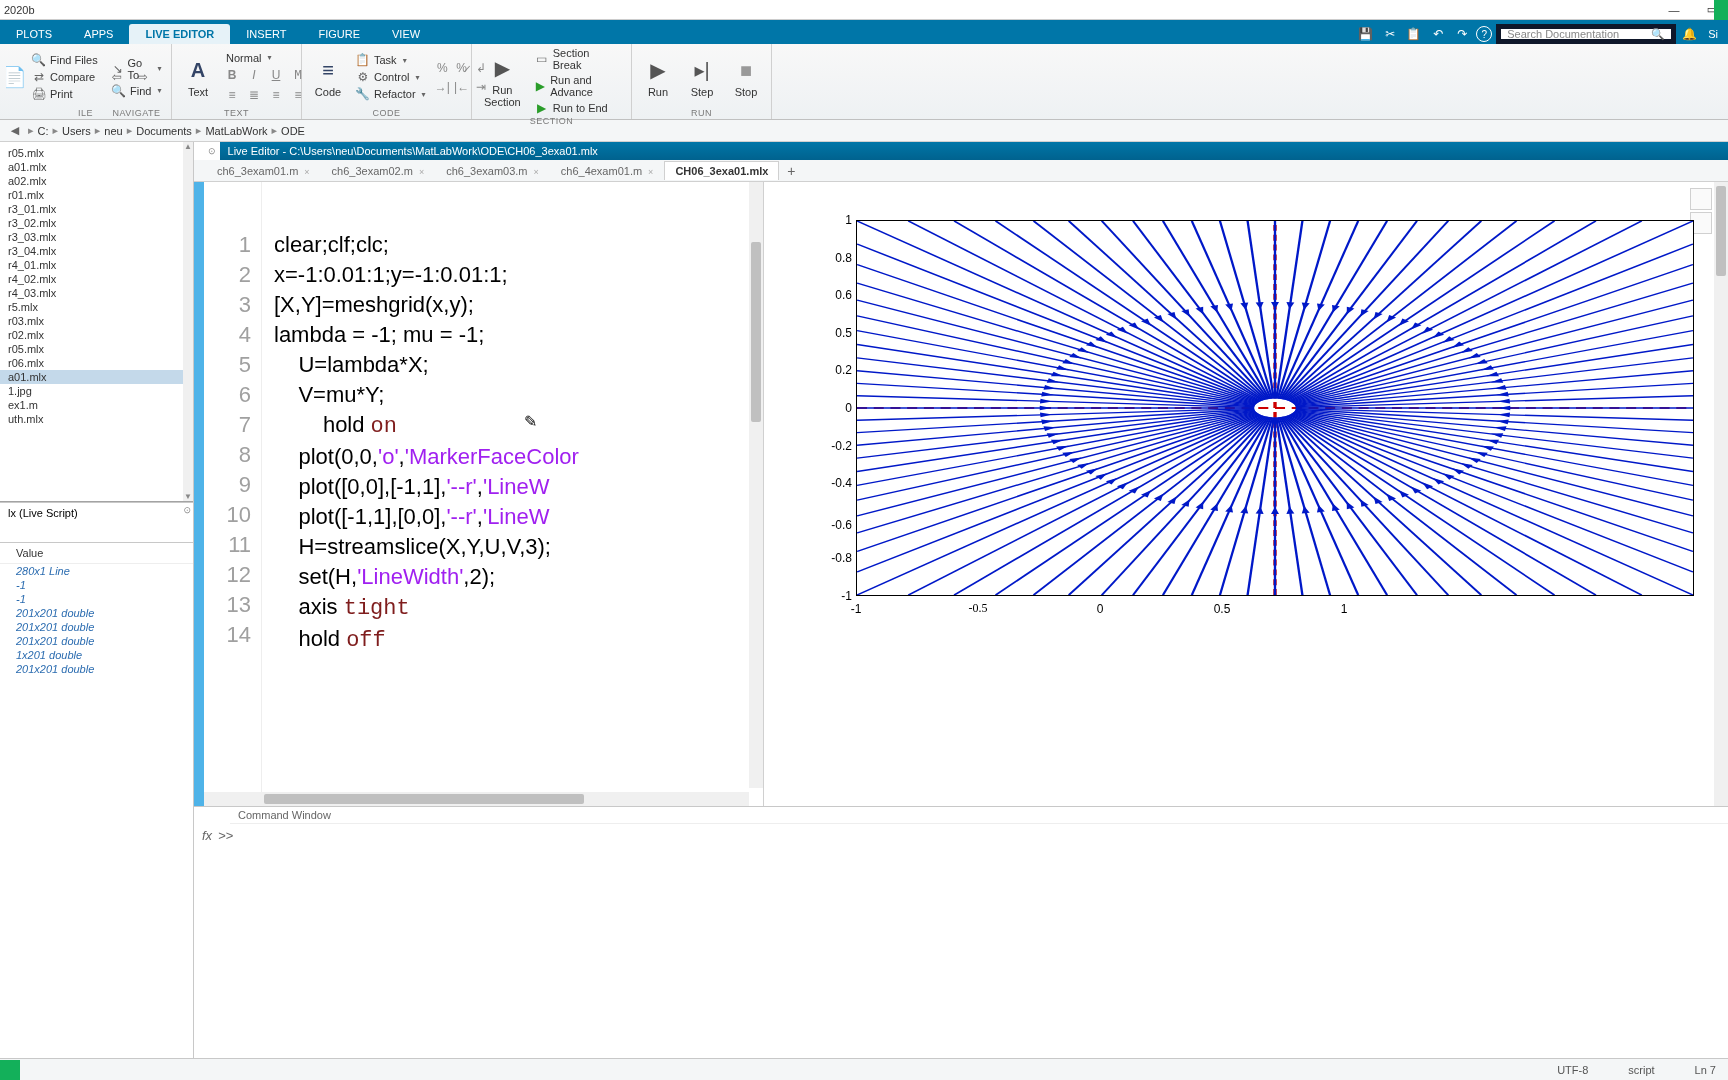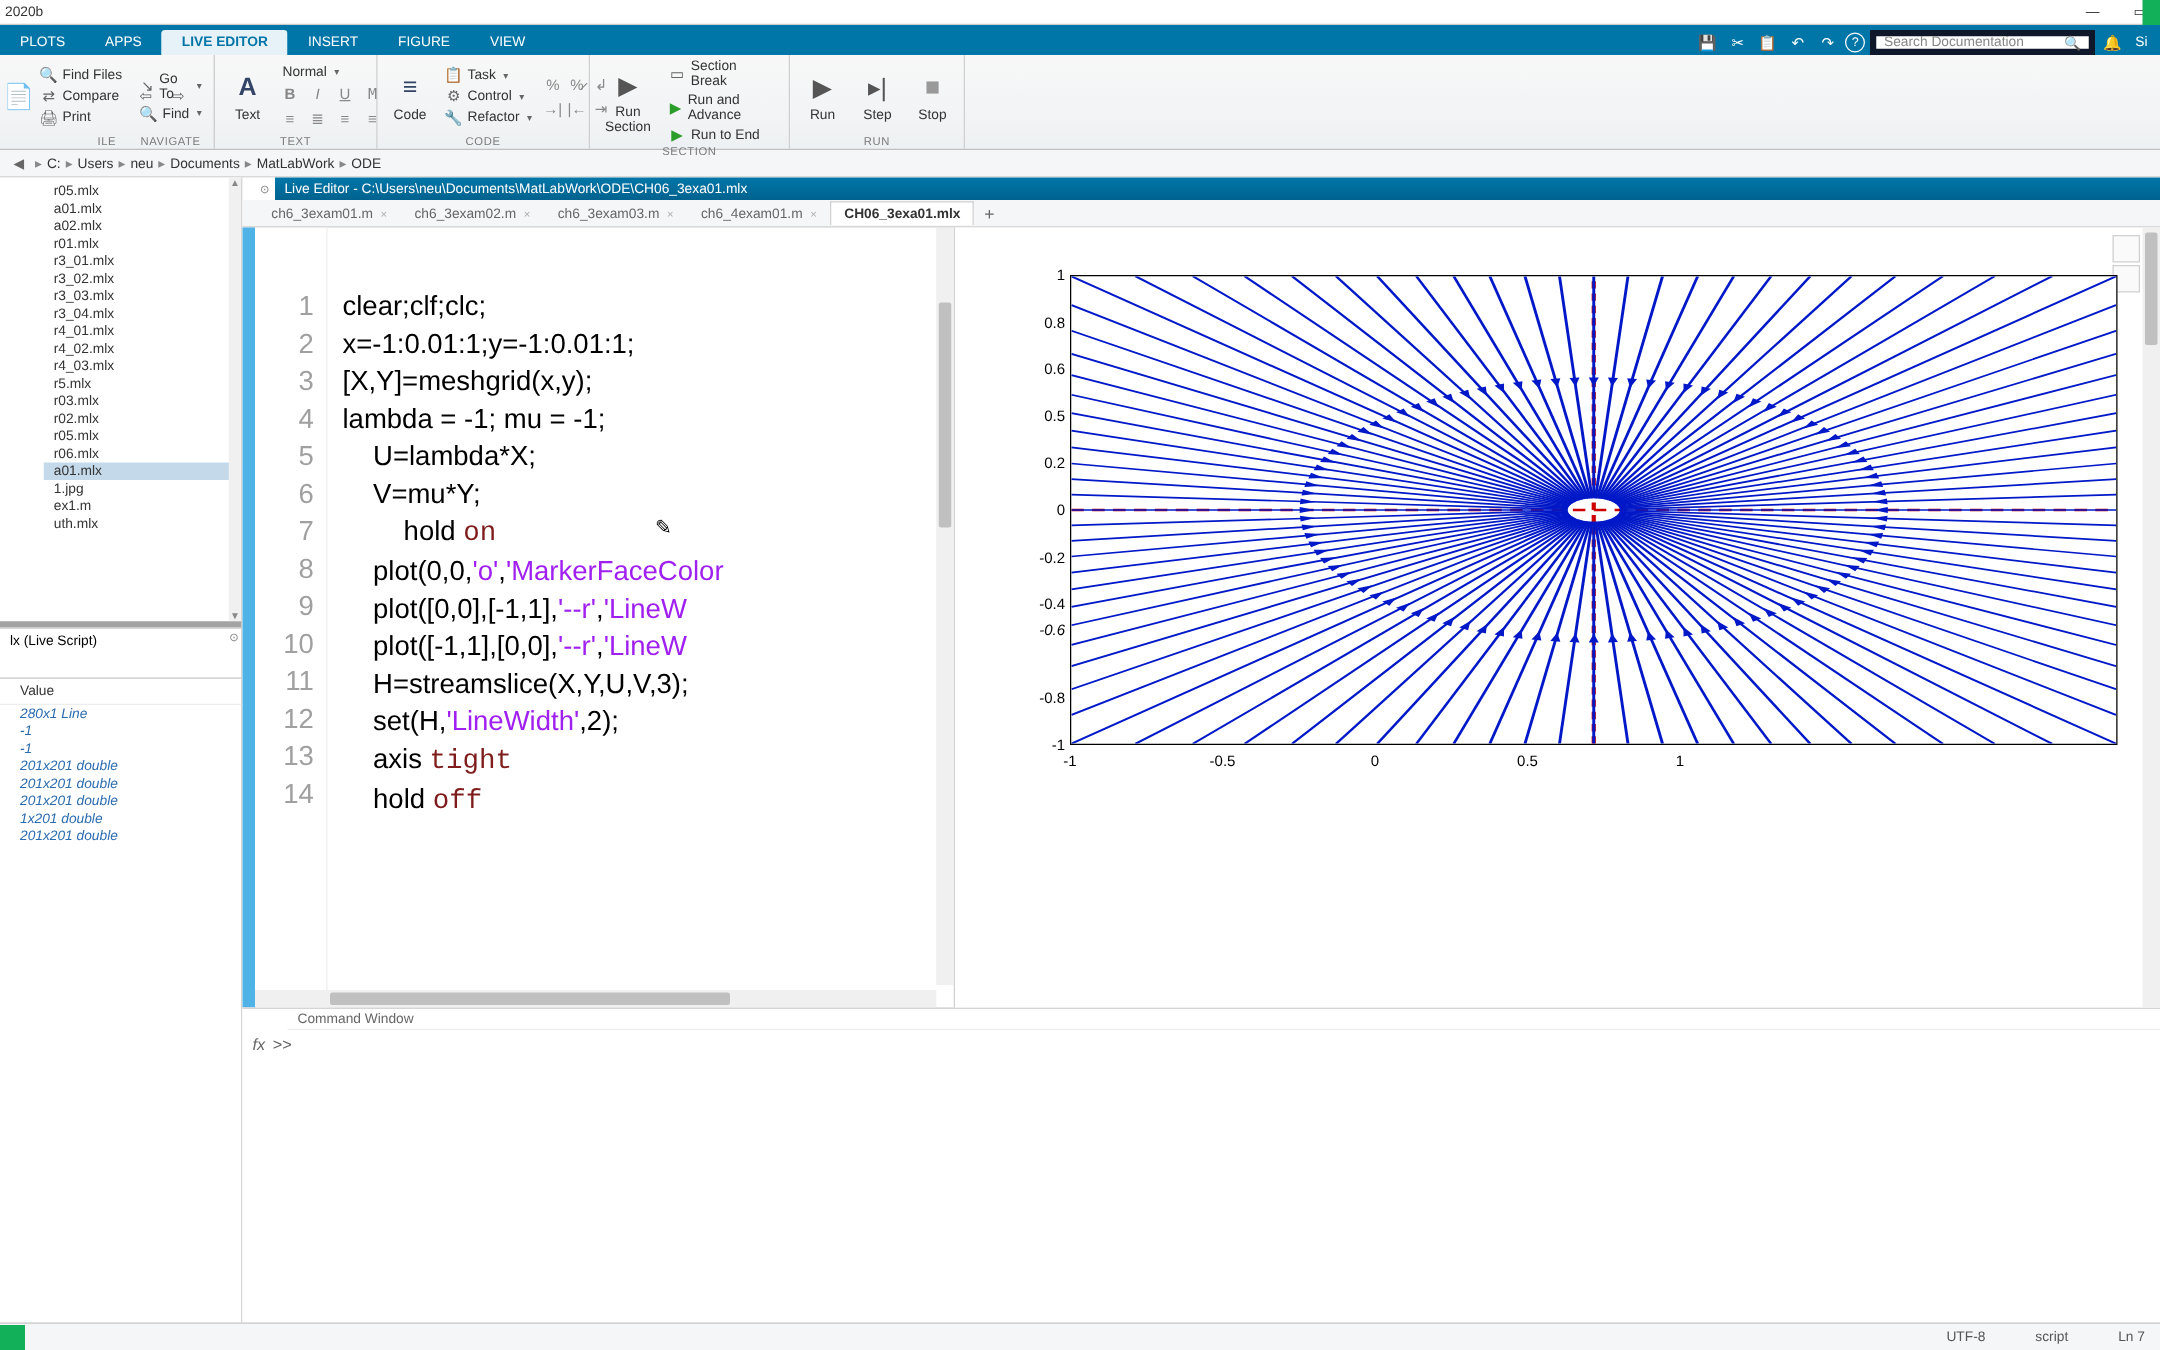--- a/index.html
+++ b/index.html
@@ -37,21 +37,21 @@
   .green-arrow { color: #2a9d2a; font-size: 22px; }
 
   
   .pathbar { height: 22px; background: #f4f6f7; border-bottom: 1px solid #d0d0d0; display: flex; align-items: center; padding: 0 6px; gap: 4px; font-size: 11px; color: #333; }
   .pathbar .sep { color: #888; }
   .path-arrow { width: 18px; height: 16px; display: flex; align-items: center; justify-content: center; color: #666; }
 
   
   .main { display: flex; height: calc(100% - 20px - 24px - 76px - 22px - 22px); }
   .side { width: 194px; display: flex; flex-direction: column; border-right: 1px solid #c8c8c8; background: #fff; }
-  .folder-pane { flex: 0 0 360px; overflow: hidden; position: relative; border-bottom: 5px solid #a3a3a3; padding-left: 35px; }
+  .folder-pane { flex: 0 0 360px; overflow: hidden; position: relative; border-bottom: 1px solid #a3a3a3; }
   .folder-list { padding: 4px 0; }
   .folder-item { padding: 1px 8px; font-size: 11px; color: #333; white-space: nowrap; cursor: pointer; }
   .folder-item.selected { background: #c4d9ea; }
   .folder-scroll { position: absolute; right: 0; top: 0; bottom: 0; width: 10px; background: #f0f0f0; }
   .details-pane { position: relative; border-top: 1px solid #c8c8c8; padding: 4px 0; font-size: 11px; min-height: 40px; }
   .workspace-pane { flex: 1; border-top: 1px solid #c8c8c8; }
   .ws-header { font-size: 11px; padding: 4px 16px; color: #333; border-bottom: 1px solid #eee; }
   .ws-row { padding: 1px 16px; font-size: 11px; color: #2b6cb0; font-style: italic; }
 
   
@@ -409,33 +409,33 @@
       <div class="output-col">
         <div class="output-tools">
           <div class="out-tool"></div>
           <div class="out-tool"></div>
         </div>
         <div class="plot-area">
 
           <div id="yticks">
               <div class="ytick" style="top: 383px;">-1</div>
               <div class="ytick" style="top: 345.4px;">-0.8</div>
-              <div class="ytick" style="top: 291px; font-style: italic;">-0.6</div>
+              <div class="ytick" style="top: 312px;">-0.6</div>
               <div class="ytick" style="top: 270.2px;">-0.4</div>
               <div class="ytick" style="top: 232.6px;">-0.2</div>
               <div class="ytick" style="top: 195px;">0</div>
               <div class="ytick" style="top: 157.4px;">0.2</div>
               <div class="ytick" style="top: 119.8px;">0.5</div>
               <div class="ytick" style="top: 82.2px;">0.6</div>
               <div class="ytick" style="top: 44.6px;">0.8</div>
               <div class="ytick" style="top: 7px;">1</div>
             </div>
           <div id="xticks">
               <div class="xtick" style="left: 52px;">-1</div>
-              <div class="xtick" style="left: 174px;">-0.5</div>
+              <div class="xtick" style="left: 174px; font-family: Liberation Serif, serif;">-0.5</div>
               <div class="xtick" style="left: 296px;">0</div>
               <div class="xtick" style="left: 418px;">0.5</div>
               <div class="xtick" style="left: 540px;">1</div>
             </div>
           <div class="axes-frame">
             <svg id="plot-svg" width="100%" height="100%" viewBox="0 0 500 380" preserveAspectRatio="none">
                 <line x1="250" x2="250" y1="380" y2="0" class="dashed"></line>
                 <line x1="0" x2="500" y1="190" y2="190" class="dashed"></line>
                 <line x1="500" y1="190" x2="262.5" y2="190" class="stream-line"></line>
                 <polygon points="383.5,190 390.70457446218774,192.39388857641583 390.70457446218774,187.60611142358417" fill="#0018c8"></polygon>

